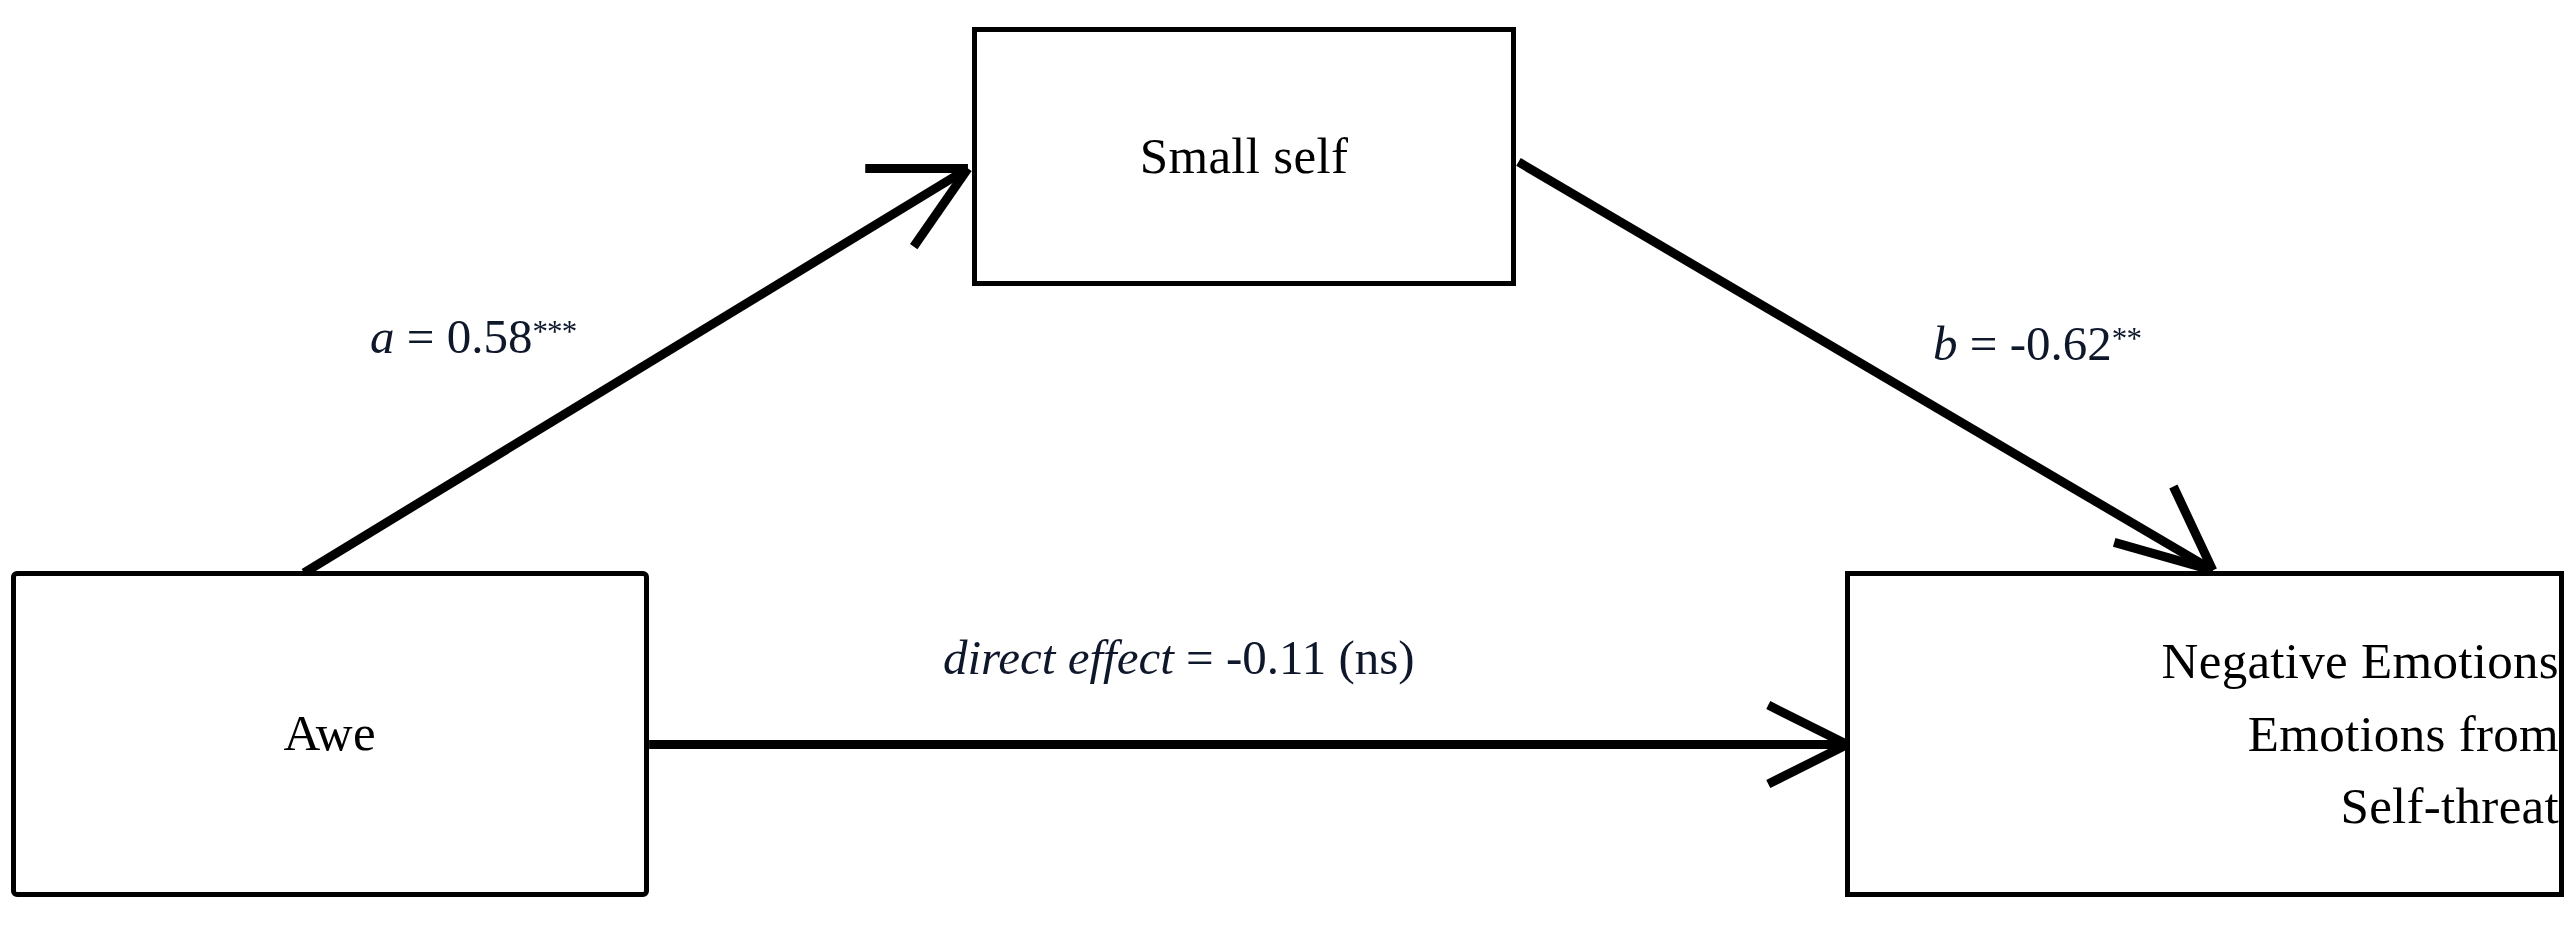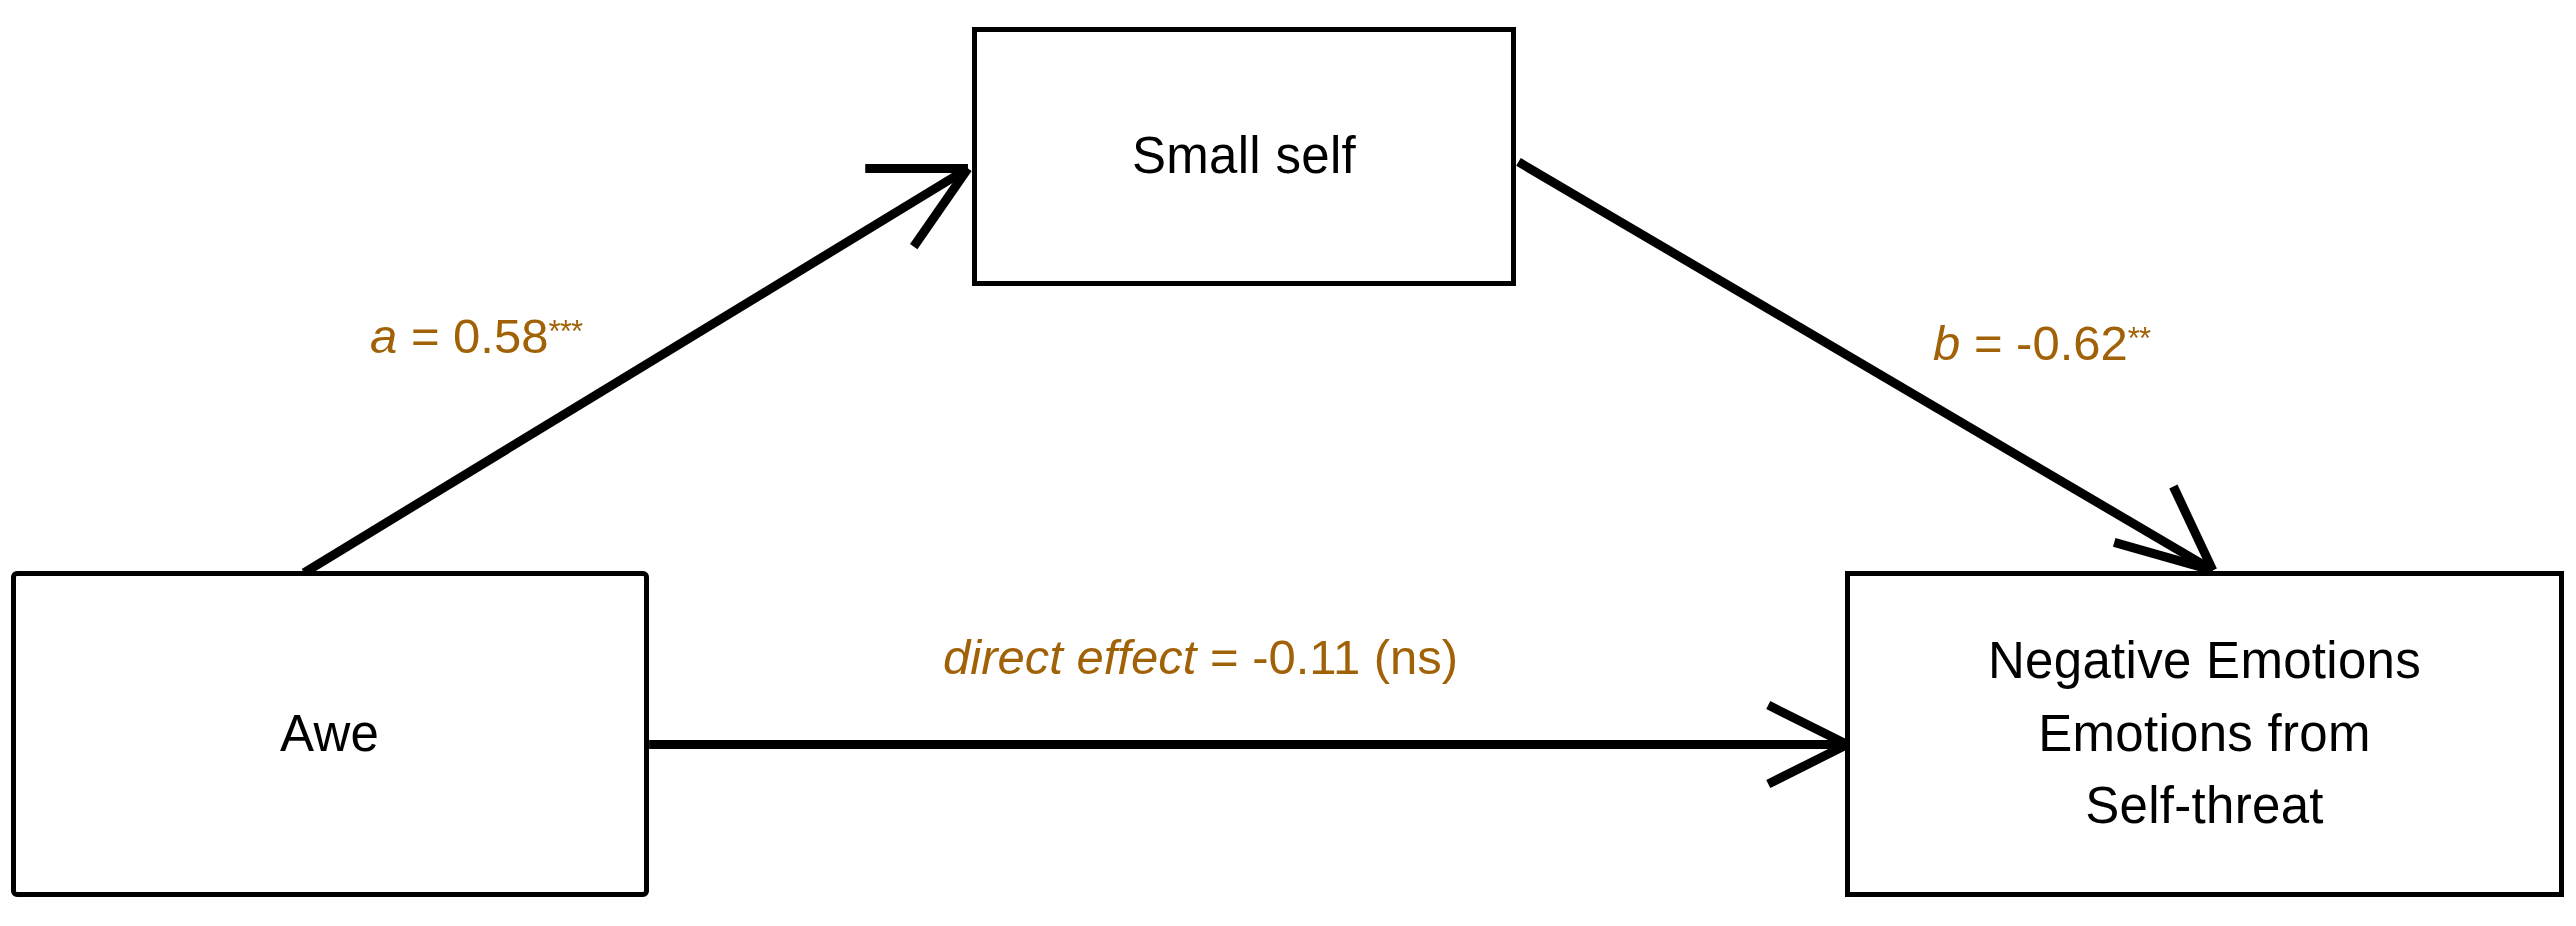--- a/index.html
+++ b/index.html
@@ -6,21 +6,21 @@
     margin: 0;
     padding: 0;
     background: #ffffff;
   }
   #canvas {
     position: relative;
     width: 2576px;
     height: 927px;
     background: #ffffff;
     overflow: hidden;
-    font-family: Liberation Sans, sans-serif;
+    font-family: Liberation Serif, serif;
     color: #000000;
   }
   .diagram-svg {
     position: absolute;
     left: 0;
     top: 0;
     width: 2576px;
     height: 927px;
   }
   .node-box {
@@ -53,29 +53,30 @@
     width: 638px;
     height: 326px;
     border-radius: 6px;
   }
   #node-awe .node-line { line-height: 1.55; }
   #node-negative {
     left: 1845px;
     top: 571px;
     width: 719px;
     height: 326px;
+    align-items: flex-end;
   }
   #node-negative .node-line { line-height: 1.42; }
 
   .path-label {
     position: absolute;
     font-size: 49px;
     line-height: 1;
     white-space: nowrap;
-    color: #a16207;
+    color: #0f172a;
   }
   .path-label .sym { font-style: italic; }
   .path-label .stars {
     font-size: 31px;
     vertical-align: 34%;
     letter-spacing: -0.8px;
   }
   #label-a  { left: 370px;  top: 312px; }
   #label-b  { left: 1933px; top: 319px; }
   #label-direct { left: 943px; top: 633px; }

